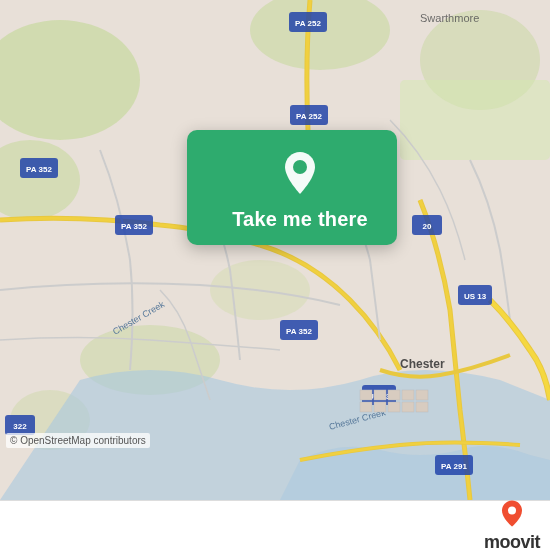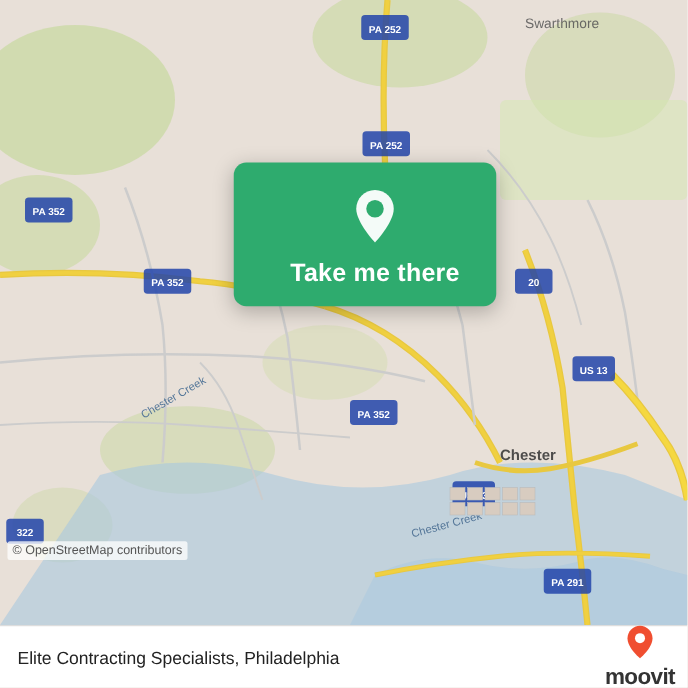--- a/index.html
+++ b/index.html
@@ -219,21 +219,20 @@
 
       <path d="M25 4 C16.7 4 10 10.7 10 19 C10 30 25 46 25 46 C25 46 40 30 40 19 C40 10.7 33.3 4 25 4 Z" fill="white" opacity="0.95"></path>
 
       <circle cx="25" cy="19" r="7" fill="#2eab6e"></circle>
     </svg>
     <span id="cta-label">Take me there</span>
   </div>
 </div>
 
 <div id="bottom-bar">
-  <span id="business-name">Elite Contracting Specialists, Philadelphia</span>
 
   <div id="moovit-logo">
 
     <svg id="moovit-pin" viewBox="0 0 22 28" xmlns="http://www.w3.org/2000/svg">
       <path d="M11 1 C5.5 1 1 5.5 1 11 C1 19 11 27 11 27 C11 27 21 19 21 11 C21 5.5 16.5 1 11 1 Z" fill="#f04e30"></path>
       <circle cx="11" cy="11" r="4" fill="white"></circle>
     </svg>
     <span id="moovit-text">moovit</span>
   </div>
 </div>

